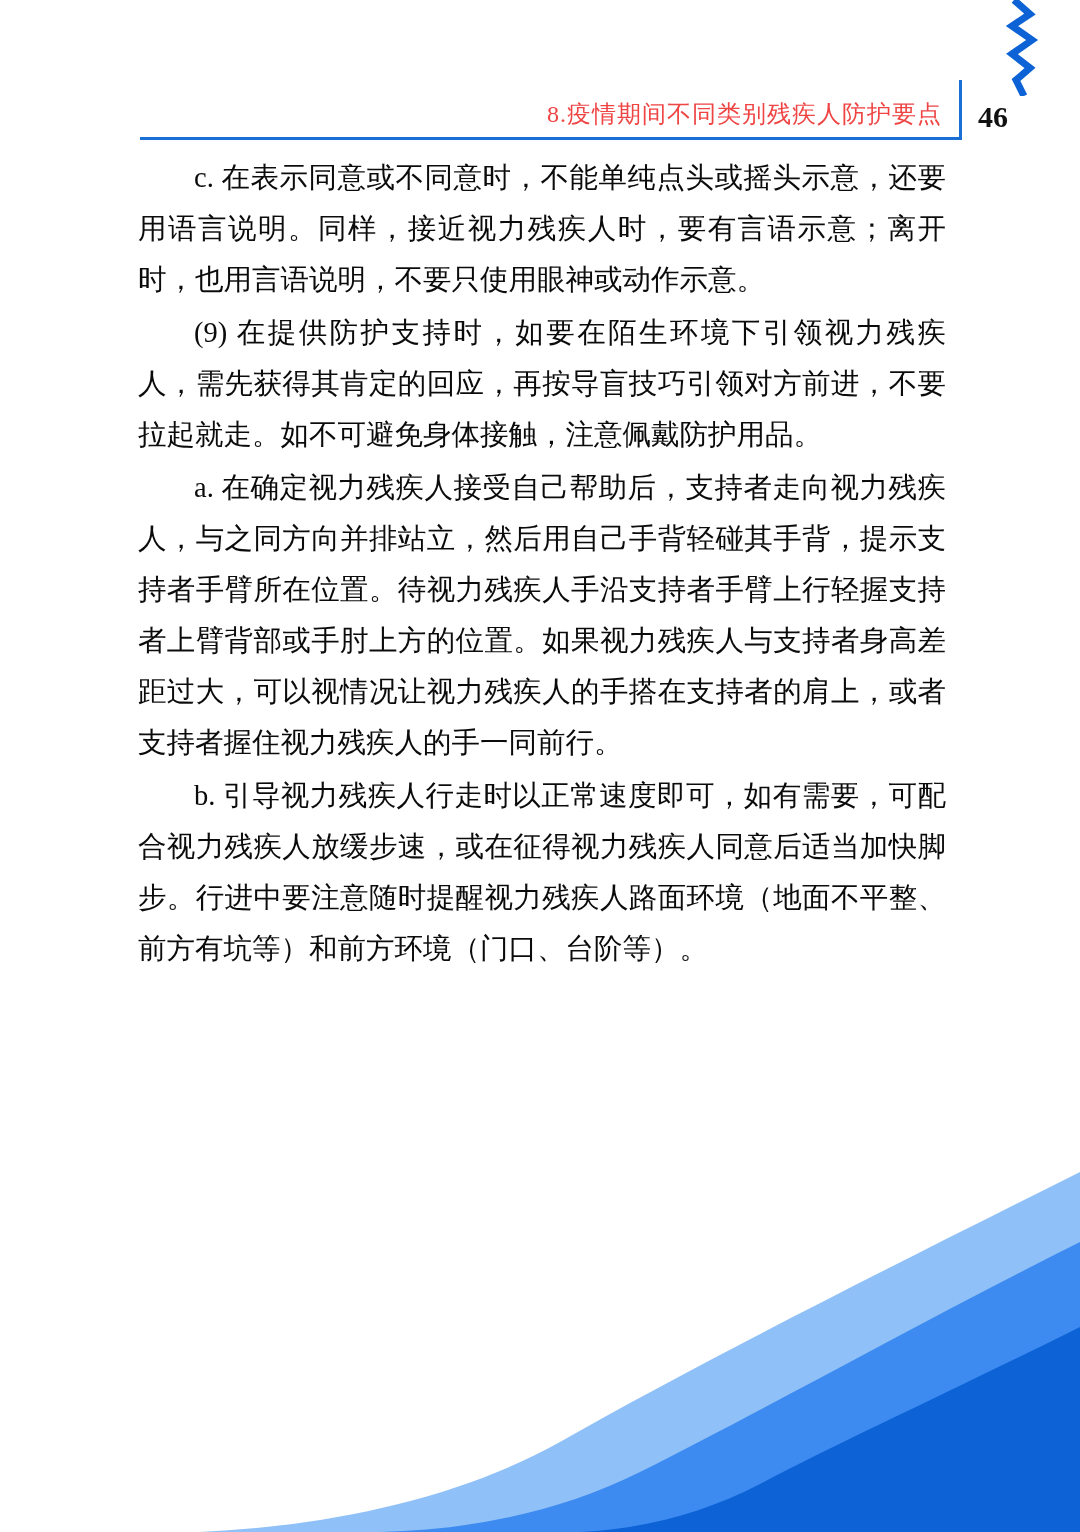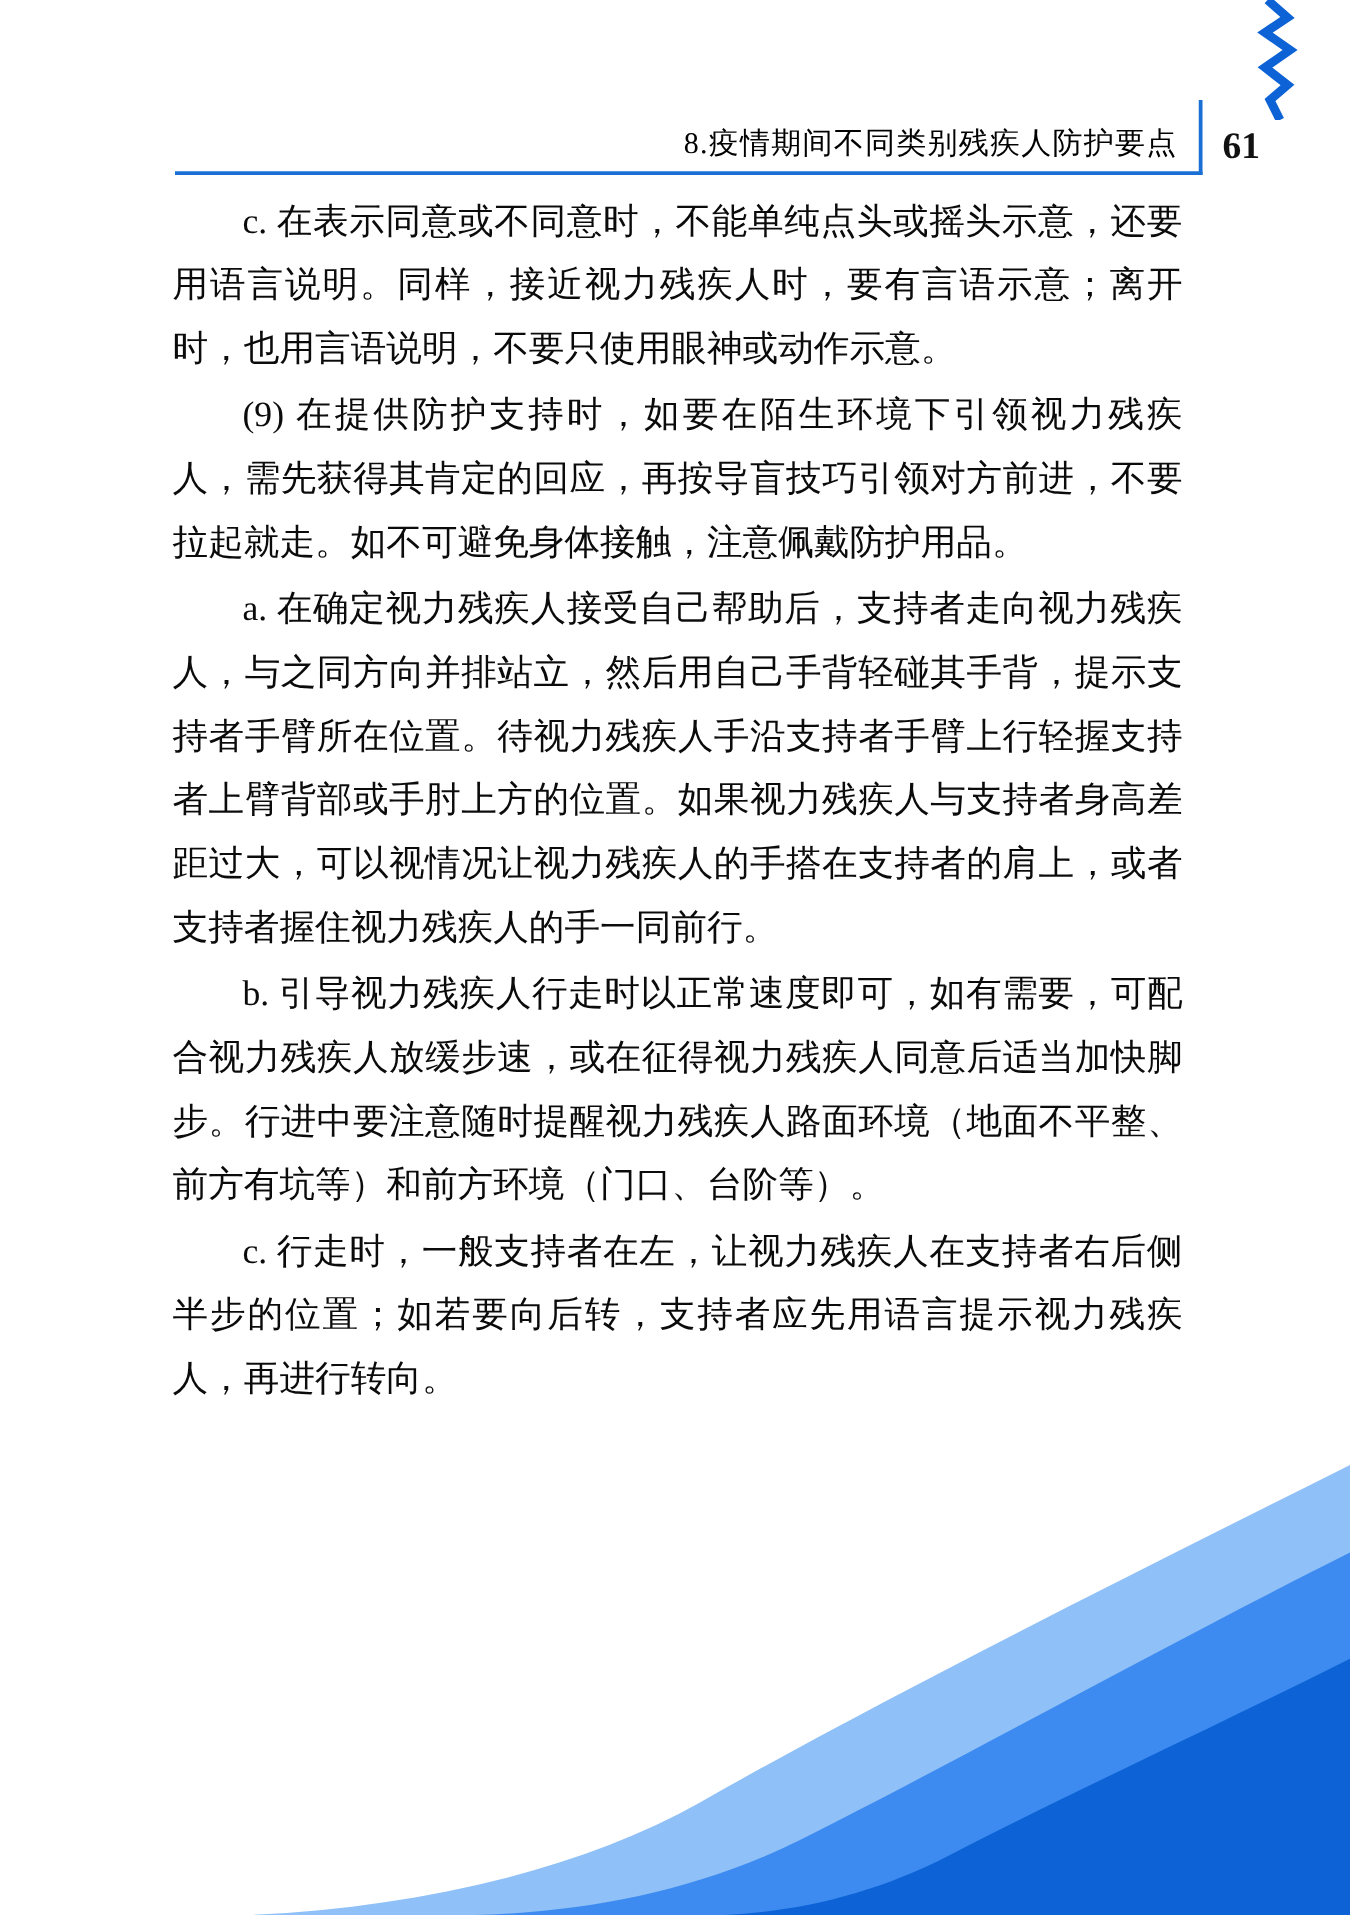--- a/index.html
+++ b/index.html
@@ -50,21 +50,21 @@
     width: 3px;
     height: 60px;
     background: #1a6fd4;
   }
   .header-title {
     position: absolute;
     right: 78px;
     bottom: 10px;
     font-size: 24px;
     letter-spacing: 1px;
-    color: #000000;
+    color: #ef4444;
     white-space: nowrap;
   }
   .header-page {
     position: absolute;
     right: 0;
     bottom: 6px;
     width: 54px;
     text-align: center;
     font-size: 30px;
     font-weight: bold;
@@ -106,29 +106,28 @@
   <div class="zigzag">
     <svg width="70" height="96" viewBox="0 0 70 96" xmlns="http://www.w3.org/2000/svg">
       <polyline points="42,0 58,14 40,26 60,40 40,54 58,68 44,80 52,96" fill="none" stroke="#0d63d6" stroke-width="7" stroke-linejoin="miter"></polyline>
     </svg>
   </div>
 
   <div class="header">
     <div class="header-title">8.疫情期间不同类别残疾人防护要点</div>
     <div class="header-rule"></div>
     <div class="header-vline"></div>
-    <div class="header-page">61</div>
+    <div class="header-page">46</div>
   </div>
 
   <div class="content">
     <p class="para">c. 在表示同意或不同意时，不能单纯点头或摇头示意，还要用语言说明。同样，接近视力残疾人时，要有言语示意；离开时，也用言语说明，不要只使用眼神或动作示意。</p>
     <p class="para">(9) 在提供防护支持时，如要在陌生环境下引领视力残疾人，需先获得其肯定的回应，再按导盲技巧引领对方前进，不要拉起就走。如不可避免身体接触，注意佩戴防护用品。</p>
     <p class="para">a. 在确定视力残疾人接受自己帮助后，支持者走向视力残疾人，与之同方向并排站立，然后用自己手背轻碰其手背，提示支持者手臂所在位置。待视力残疾人手沿支持者手臂上行轻握支持者上臂背部或手肘上方的位置。如果视力残疾人与支持者身高差距过大，可以视情况让视力残疾人的手搭在支持者的肩上，或者支持者握住视力残疾人的手一同前行。</p>
     <p class="para">b. 引导视力残疾人行走时以正常速度即可，如有需要，可配合视力残疾人放缓步速，或在征得视力残疾人同意后适当加快脚步。行进中要注意随时提醒视力残疾人路面环境（地面不平整、前方有坑等）和前方环境（门口、台阶等）。</p>
-    <p class="para">c. 行走时，一般支持者在左，让视力残疾人在支持者右后侧半步的位置；如若要向后转，支持者应先用语言提示视力残疾人，再进行转向。</p>
   </div>
 
   <div class="waves">
     <svg width="1080" height="420" viewBox="0 0 1080 420" xmlns="http://www.w3.org/2000/svg">
       <path d="M1080,60 C900,150 700,250 560,330 C460,386 330,414 200,420 L1080,420 Z" fill="#8fc0f7"></path>
       <path d="M1080,130 C930,205 760,300 640,360 C560,400 470,418 380,420 L1080,420 Z" fill="#3d8bf0"></path>
       <path d="M1080,215 C960,275 840,330 760,372 C700,403 640,417 580,420 L1080,420 Z" fill="#0d63d6"></path>
     </svg>
   </div>
 

